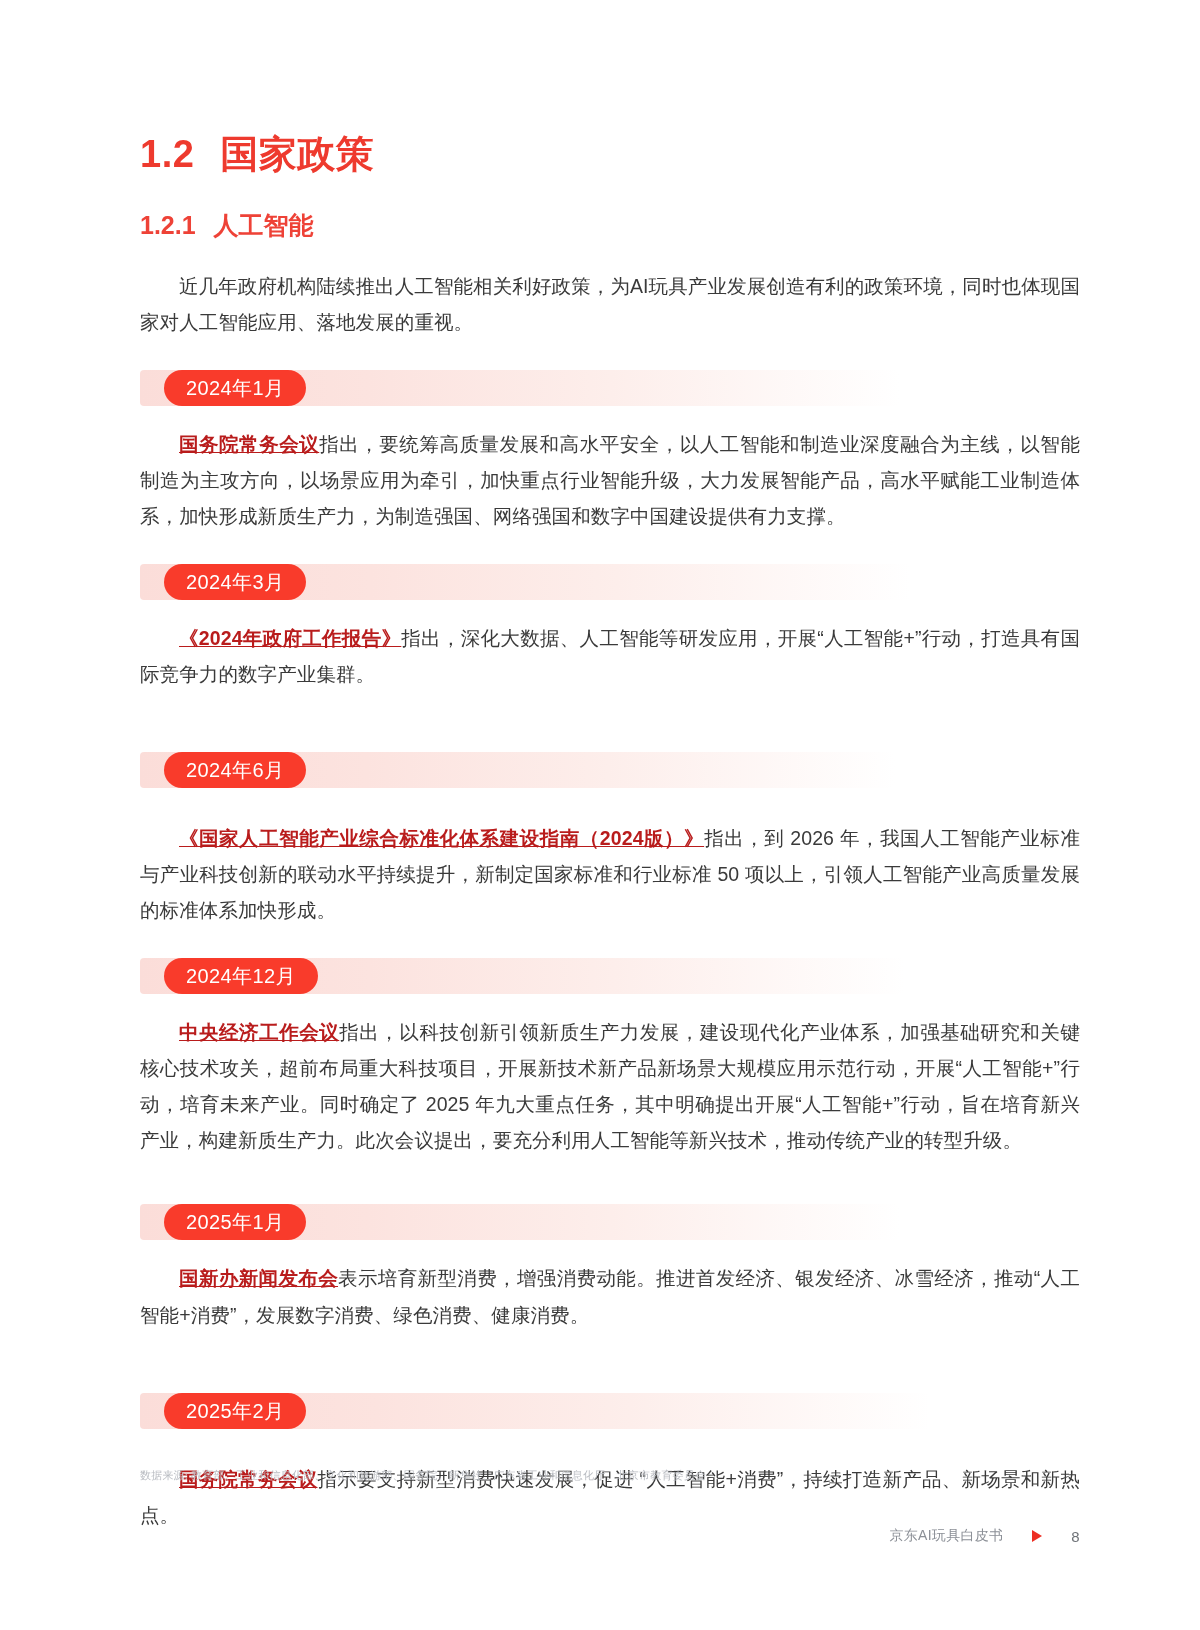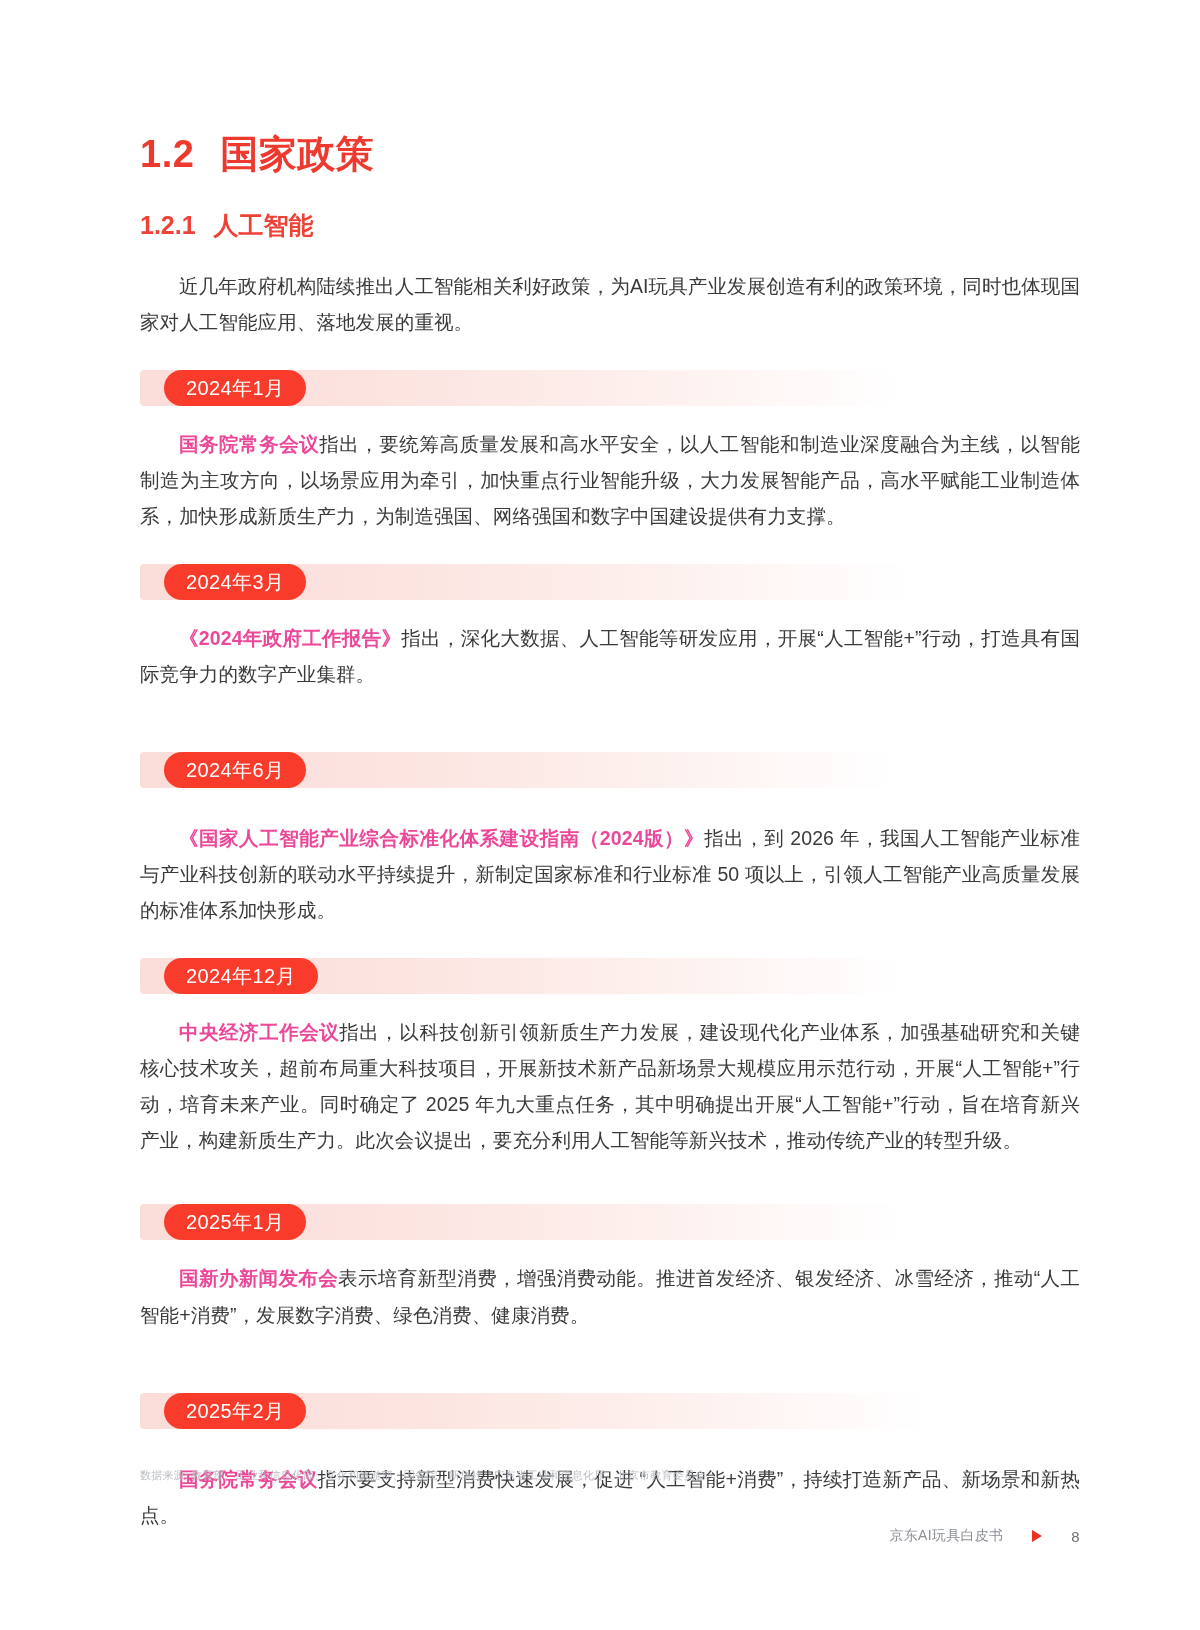--- a/index.html
+++ b/index.html
@@ -98,21 +98,22 @@
     padding-top: 20px;
     font-size: 19.5px;
     line-height: 1.85;
     color: #3a3a3a;
     text-indent: 39px;
     text-align: justify;
     letter-spacing: 0.1px;
   }
   .entry-body b {
     font-weight: 700;
-    color: #ec4899;
+    color: #b91c1c;
+    text-decoration: underline;
   }
 
   
   .gap-lg .badge-row { margin-top: 46px; }
   .gap-xl .badge-row { margin-top: 60px; }
   .body-lg { padding-top: 32px; }
 
   
   .source-note {
     position: absolute;

